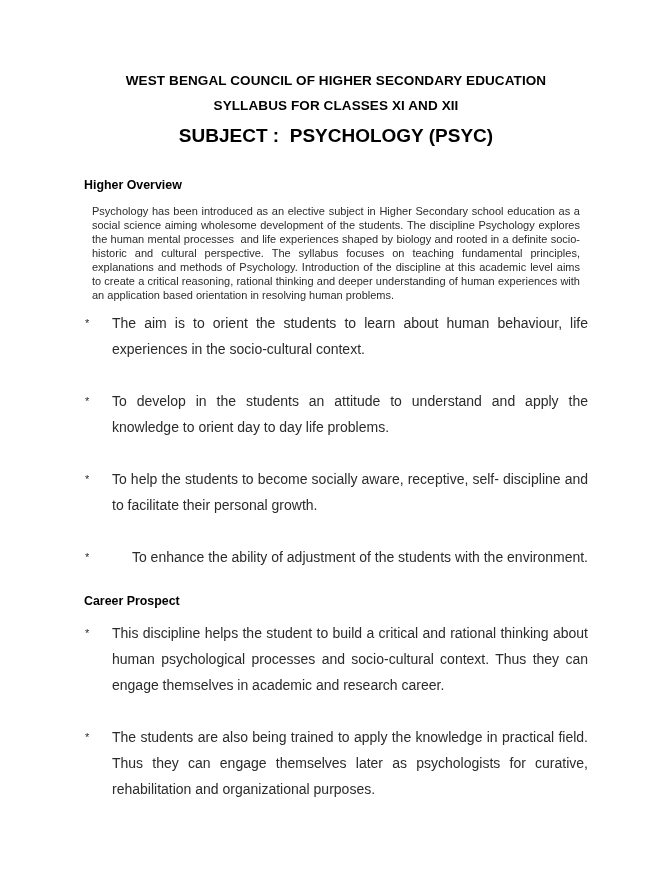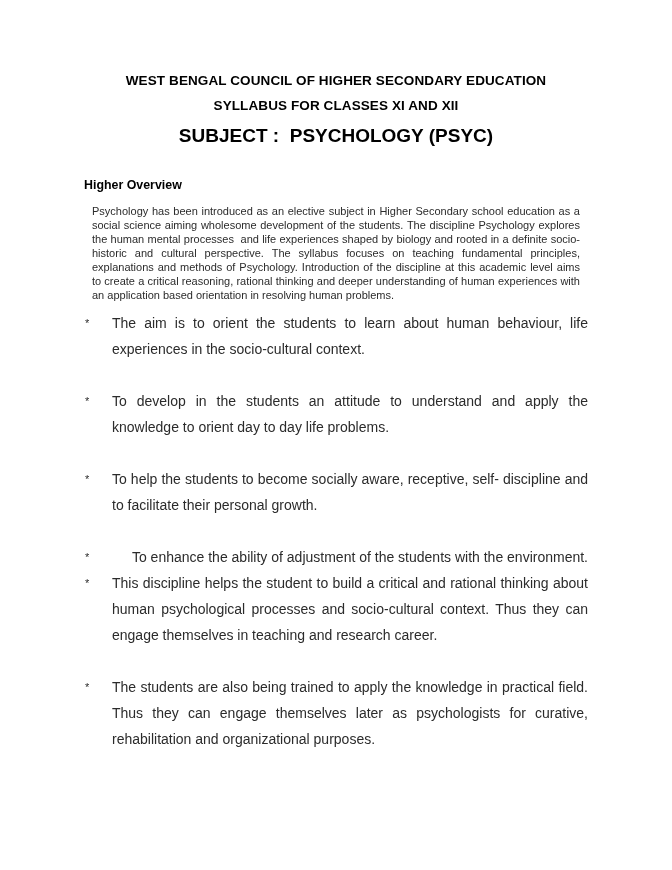--- a/index.html
+++ b/index.html
@@ -145,24 +145,25 @@
         <span class="bullet-marker">*</span>
         <span class="bullet-text">To help the students to become socially aware, receptive, self- discipline and to facilitate their personal growth.</span>
       </li>
       <li class="bullet-spacer"></li>
       <li class="bullet-item">
         <span class="bullet-marker">*</span>
         <span class="bullet-text nojustify">To enhance the ability of adjustment of the students with the environment.</span>
       </li>
     </ul>
 
+    <div class="section-heading">Career Prospect</div>
     <ul class="bullet-list">
       <li class="bullet-item">
         <span class="bullet-marker">*</span>
-        <span class="bullet-text">This discipline helps the student to build a critical and rational thinking about human psychological processes and socio-cultural context. Thus they can engage themselves in teaching and research career.</span>
+        <span class="bullet-text">This discipline helps the student to build a critical and rational thinking about human psychological processes and socio-cultural context. Thus they can engage themselves in academic and research career.</span>
       </li>
       <li class="bullet-spacer"></li>
       <li class="bullet-item">
         <span class="bullet-marker">*</span>
         <span class="bullet-text">The students are also being trained to apply the knowledge in practical field. Thus they can engage themselves later as psychologists for curative, rehabilitation and organizational purposes.</span>
       </li>
     </ul>
 
   </div>
 </div>

